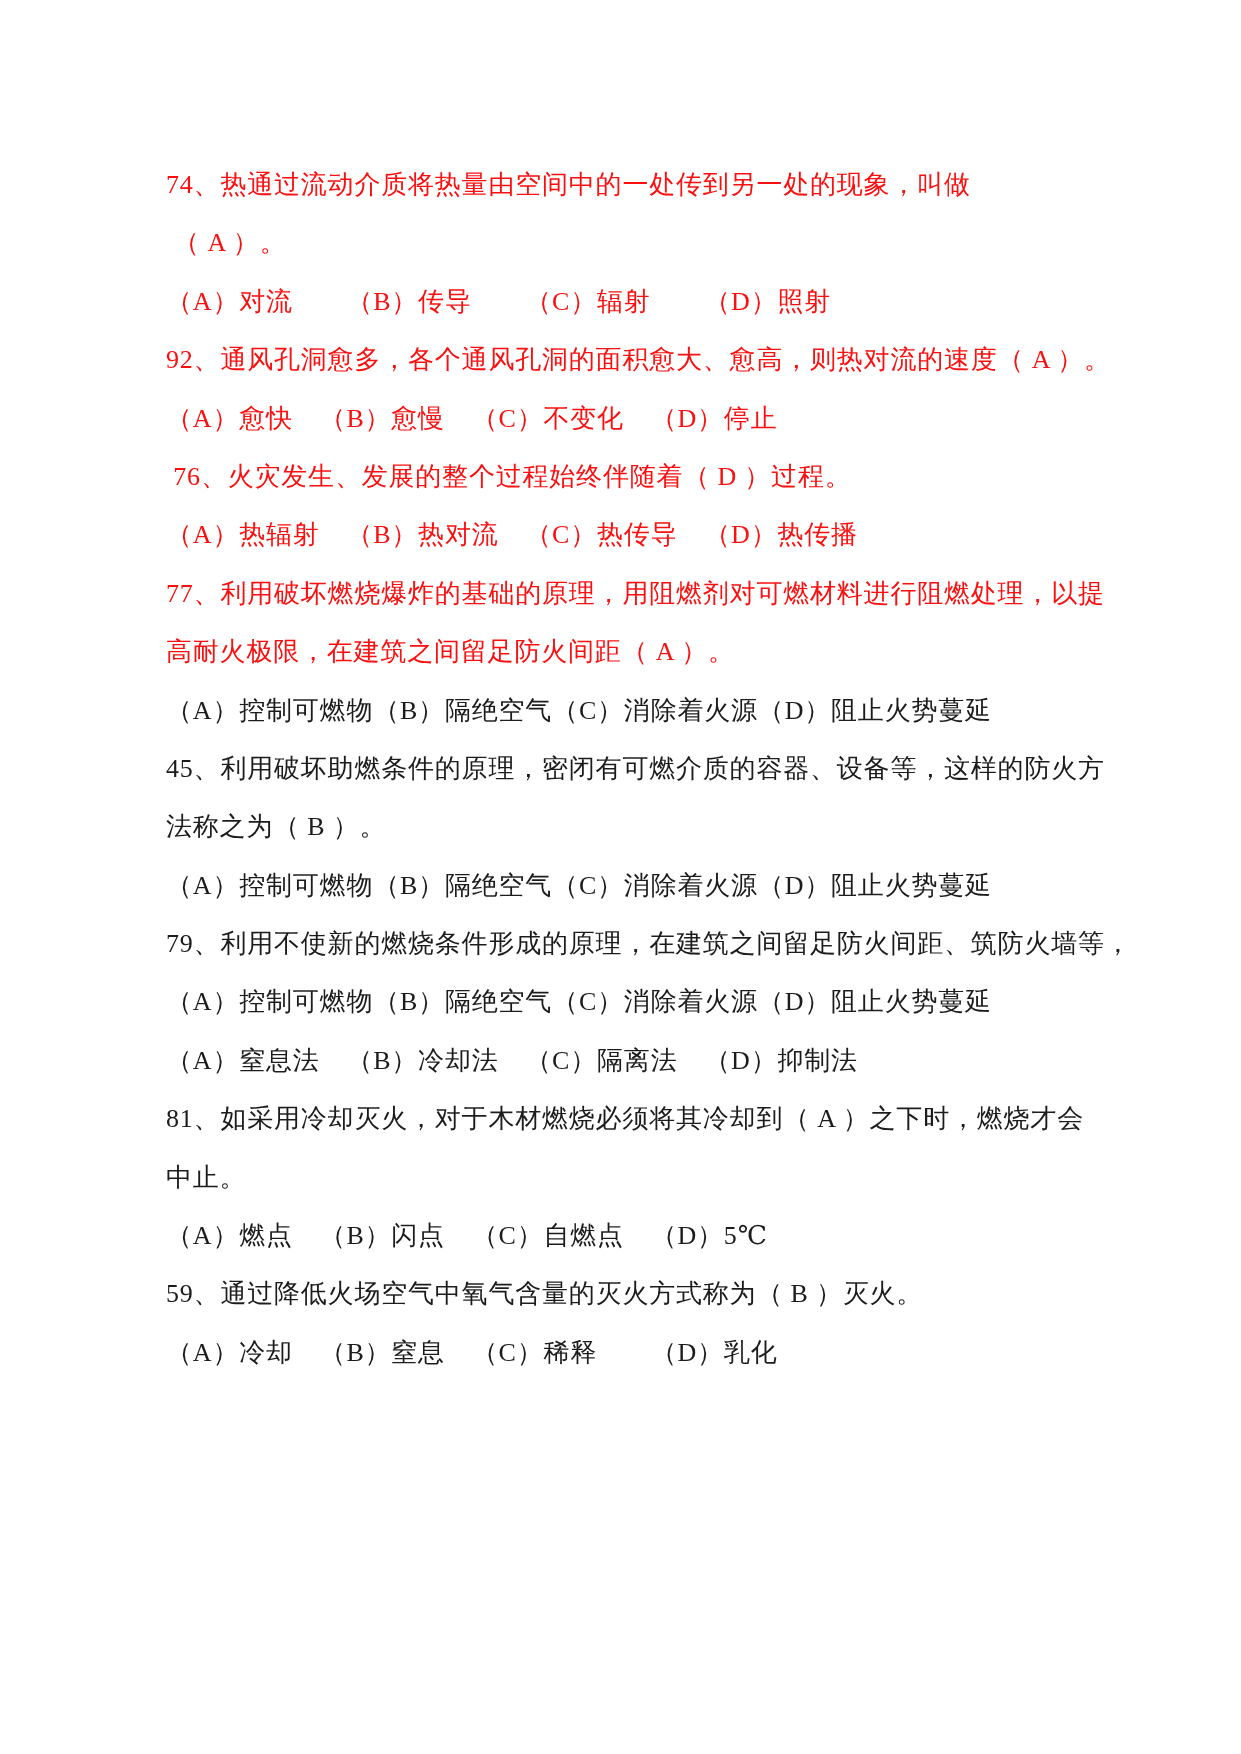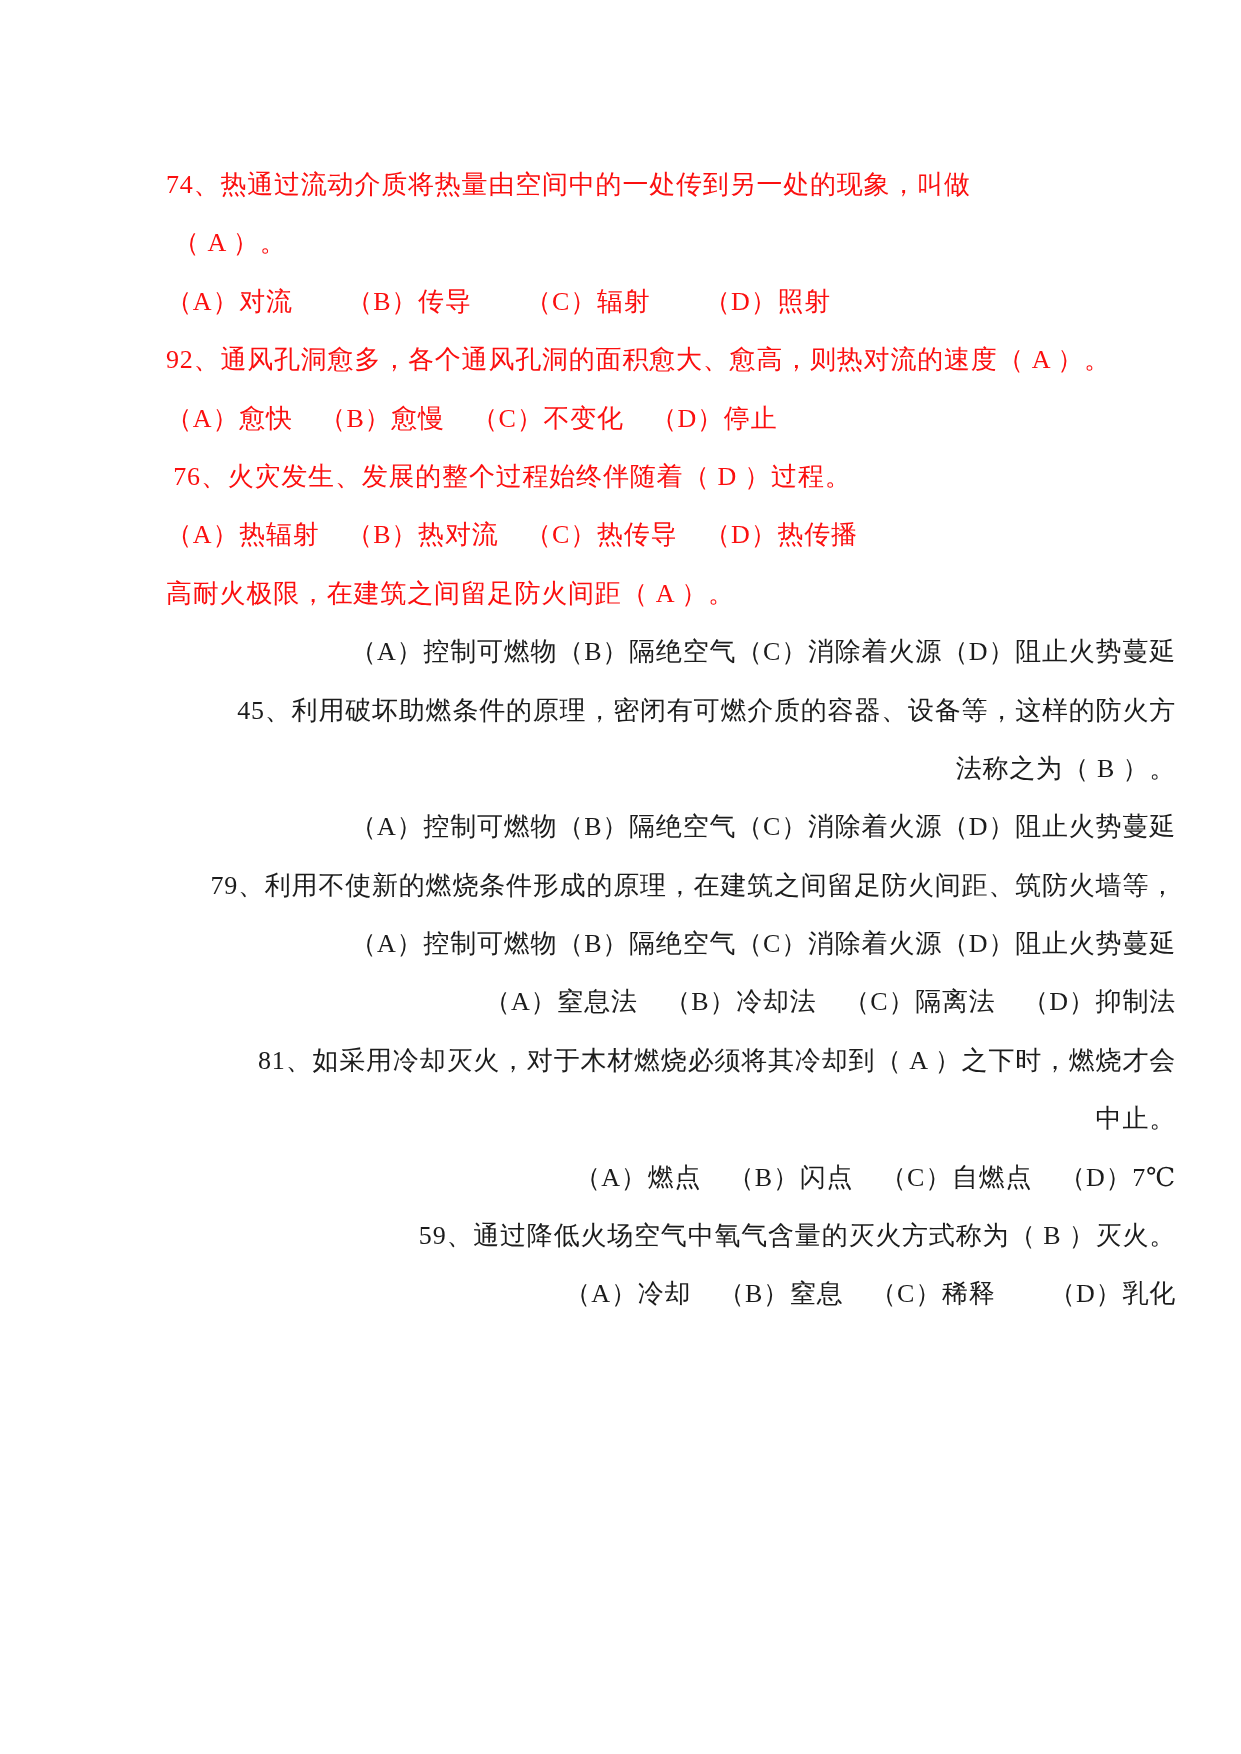--- a/index.html
+++ b/index.html
@@ -23,41 +23,42 @@
   }
   .line {
     white-space: pre;
     font-size: 26px;
     line-height: 58.4px;
     height: 58.4px;
     letter-spacing: 0.8px;
     font-weight: 400;
   }
   .line.red   { color: var(--red-color); }
-  .line.black { color: var(--black-color); text-align: right; }
+  .line.black { color: var(--black-color); }
 </style>
 </head>
 <body>
 
 <div class="page" style="background: rgb(255, 255, 255);">
   <div class="content" id="question-list">
       <div class="line red">74、热通过流动介质将热量由空间中的一处传到另一处的现象，叫做</div>
       <div class="line red"> （ A ）。</div>
       <div class="line red">（A）对流　　（B）传导　　（C）辐射　　（D）照射</div>
       <div class="line red">92、通风孔洞愈多，各个通风孔洞的面积愈大、愈高，则热对流的速度（ A ）。</div>
       <div class="line red">（A）愈快　（B）愈慢　（C）不变化　（D）停止</div>
       <div class="line red"> 76、火灾发生、发展的整个过程始终伴随着（ D ）过程。</div>
       <div class="line red">（A）热辐射　（B）热对流　（C）热传导　（D）热传播</div>
+      <div class="line red">77、利用破坏燃烧爆炸的基础的原理，用阻燃剂对可燃材料进行阻燃处理，以提</div>
       <div class="line red">高耐火极限，在建筑之间留足防火间距（ A ）。</div>
       <div class="line black">（A）控制可燃物（B）隔绝空气（C）消除着火源（D）阻止火势蔓延</div>
       <div class="line black">45、利用破坏助燃条件的原理，密闭有可燃介质的容器、设备等，这样的防火方</div>
       <div class="line black">法称之为（ B ）。</div>
       <div class="line black">（A）控制可燃物（B）隔绝空气（C）消除着火源（D）阻止火势蔓延</div>
       <div class="line black">79、利用不使新的燃烧条件形成的原理，在建筑之间留足防火间距、筑防火墙等，</div>
       <div class="line black">（A）控制可燃物（B）隔绝空气（C）消除着火源（D）阻止火势蔓延</div>
       <div class="line black">（A）窒息法　（B）冷却法　（C）隔离法　（D）抑制法</div>
       <div class="line black">81、如采用冷却灭火，对于木材燃烧必须将其冷却到（ A ）之下时，燃烧才会</div>
       <div class="line black">中止。</div>
-      <div class="line black">（A）燃点　（B）闪点　（C）自燃点　（D）7℃</div>
+      <div class="line black">（A）燃点　（B）闪点　（C）自燃点　（D）5℃</div>
       <div class="line black">59、通过降低火场空气中氧气含量的灭火方式称为（ B ）灭火。</div>
       <div class="line black">（A）冷却　（B）窒息　（C）稀释　　（D）乳化</div>
     </div>
 </div>
 
 </body></html>

